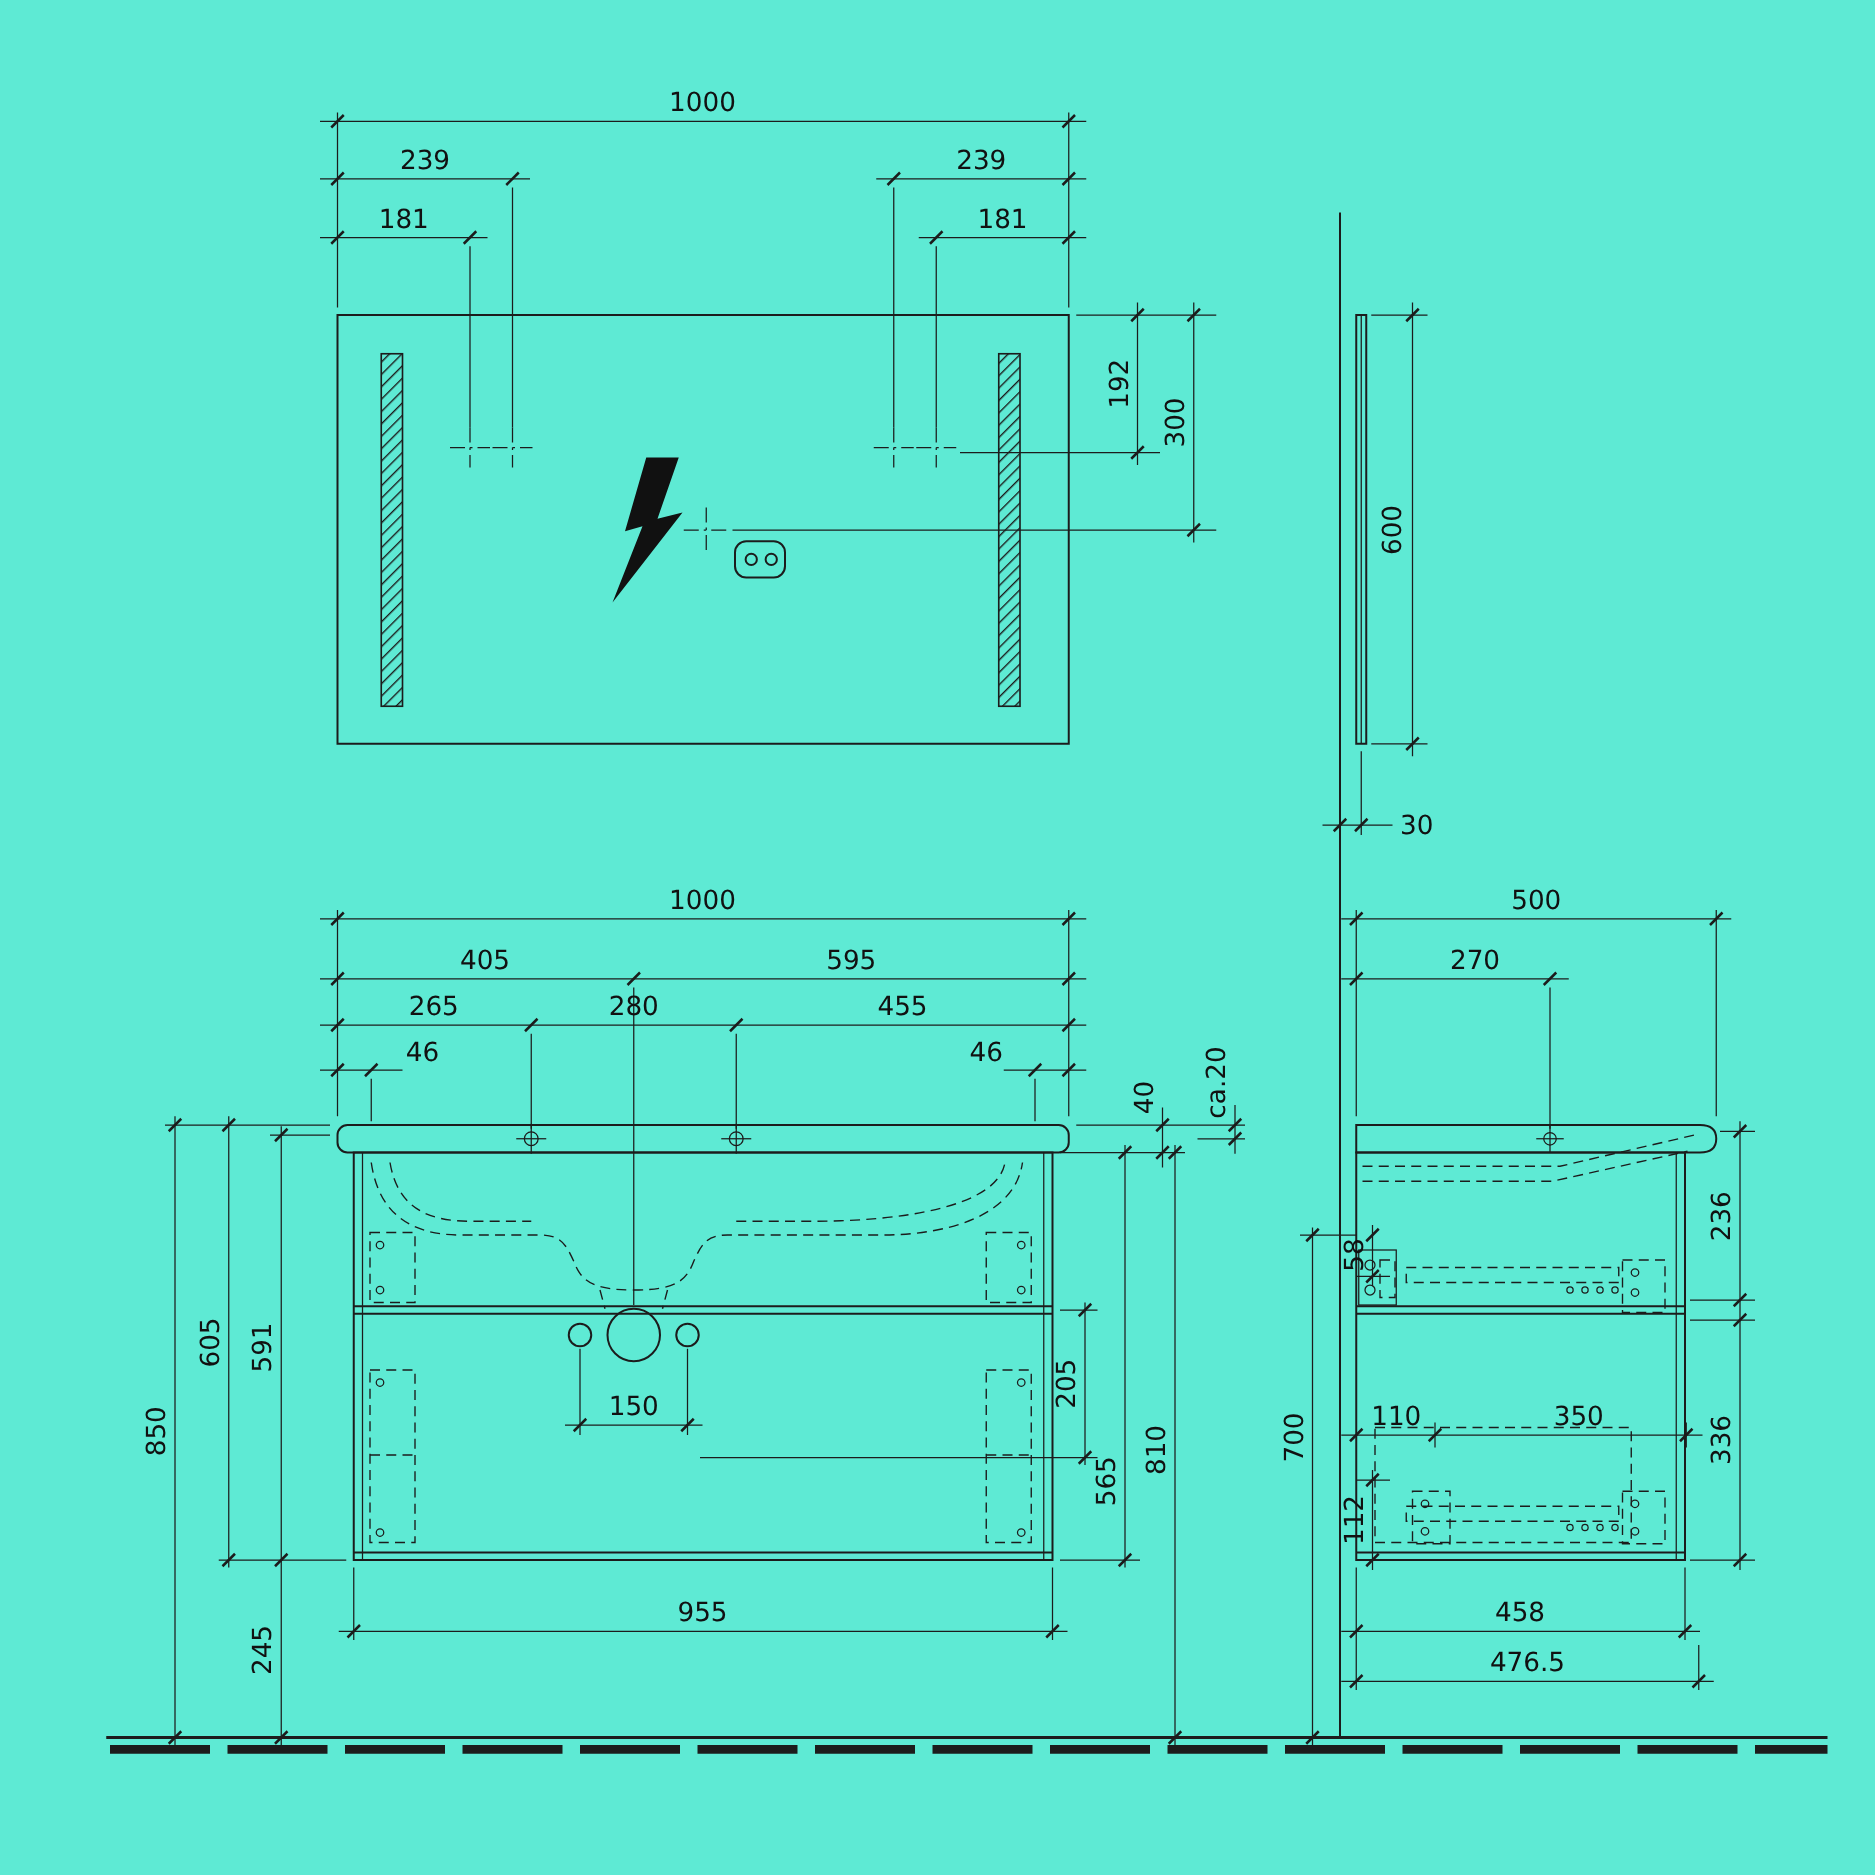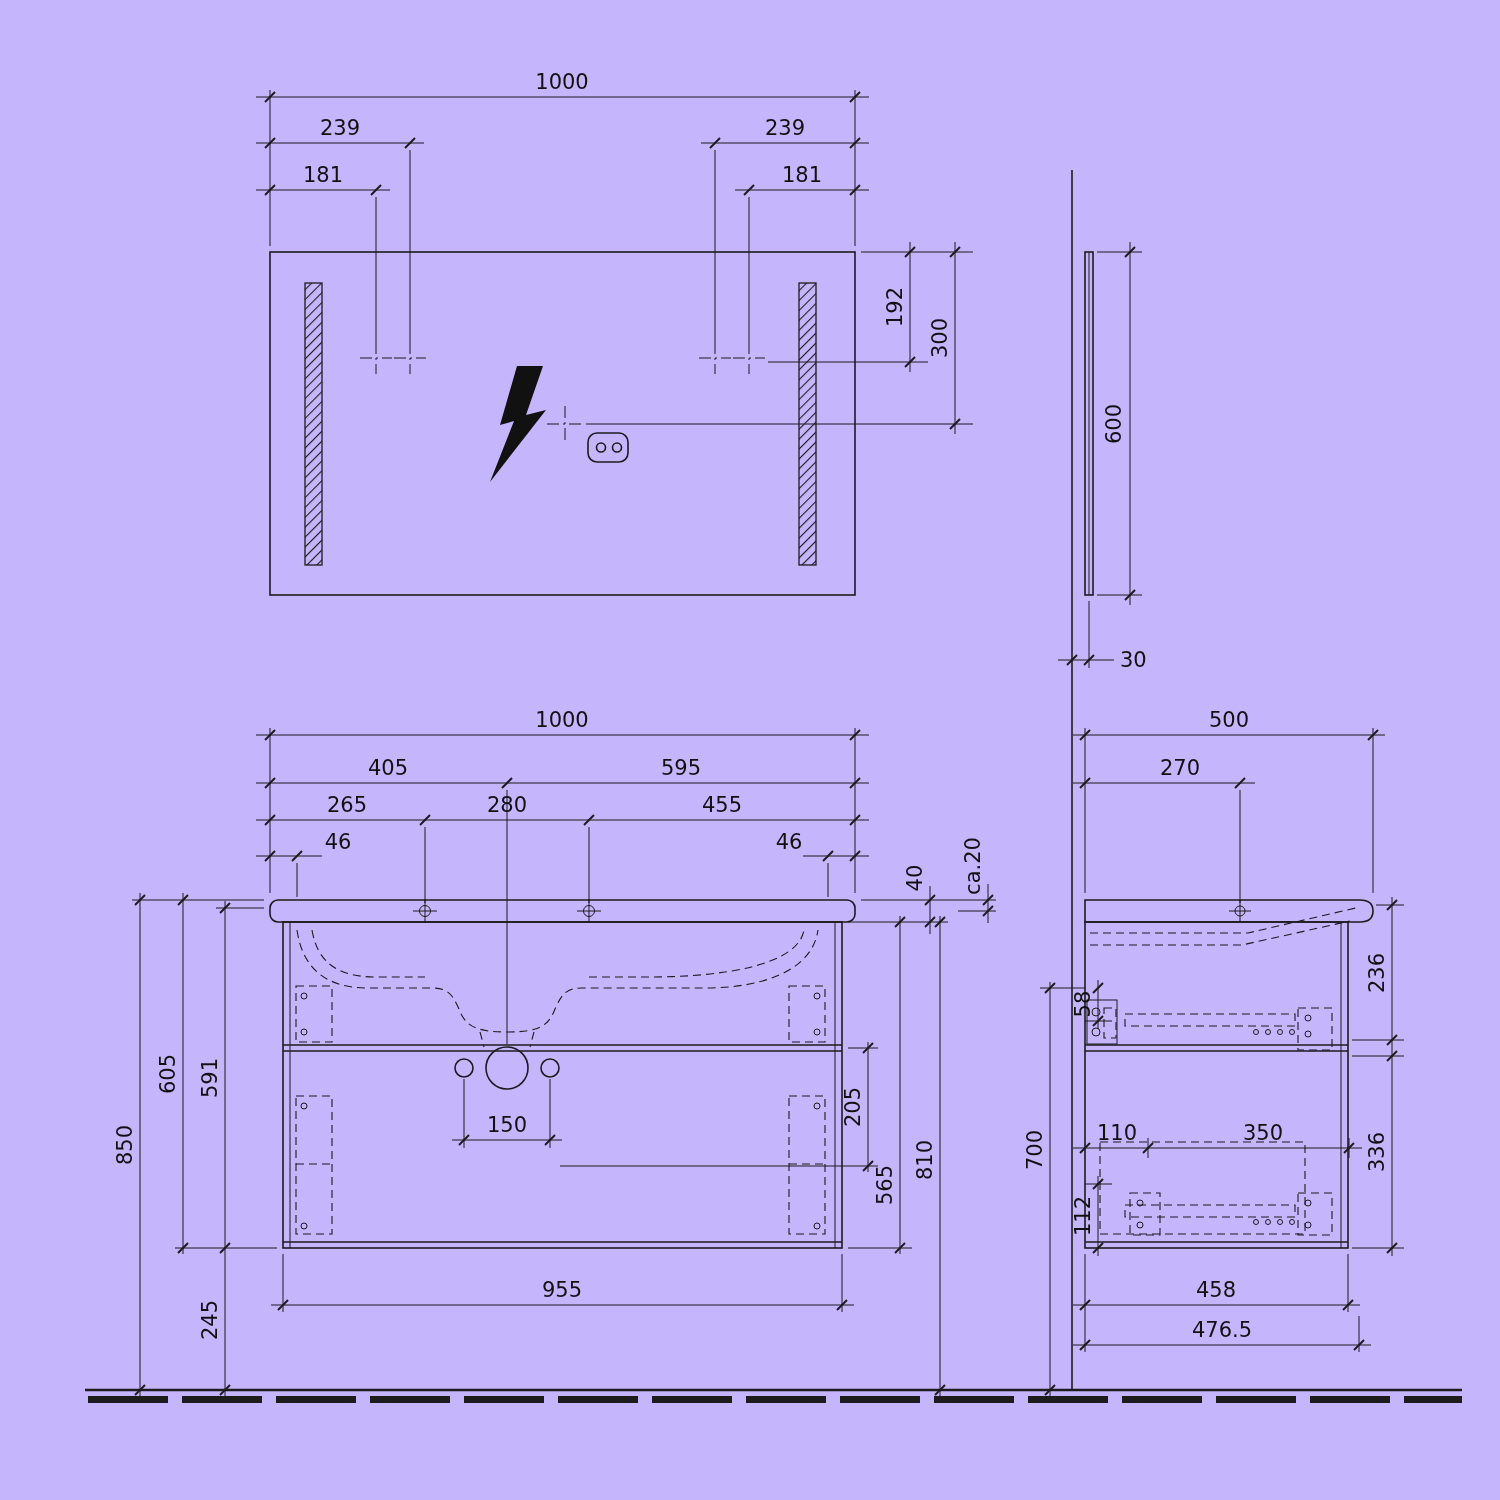--- a/index.html
+++ b/index.html
@@ -1,16 +1,16 @@
 <!DOCTYPE html>
 <html><head>
 <meta charset="utf-8">
 <style>
   html,body{margin:0;padding:0;background:#ffffff;}
-  .page{width:1500px;height:1500px;position:relative;background:#c4b5fd;overflow:hidden;}
+  .page{width:1500px;height:1500px;position:relative;background:#5eead4;overflow:hidden;}
   svg{display:block;}
   .ln{stroke:#1c1c1c;stroke-width:1.6;fill:none;}
   .tn{stroke:#1c1c1c;stroke-width:1;fill:none;}
   .dash{stroke:#1c1c1c;stroke-width:1.1;fill:none;stroke-dasharray:8 5;}
   .cl{stroke:#1c1c1c;stroke-width:1;fill:none;stroke-dasharray:12 4 2 4;}
   .tick{stroke:#1c1c1c;stroke-width:2;}
   text{font-family:"DejaVu Sans","Liberation Sans",sans-serif;font-size:21px;fill:#111;}
   .mid{text-anchor:middle;}
 </style>
 </head>

